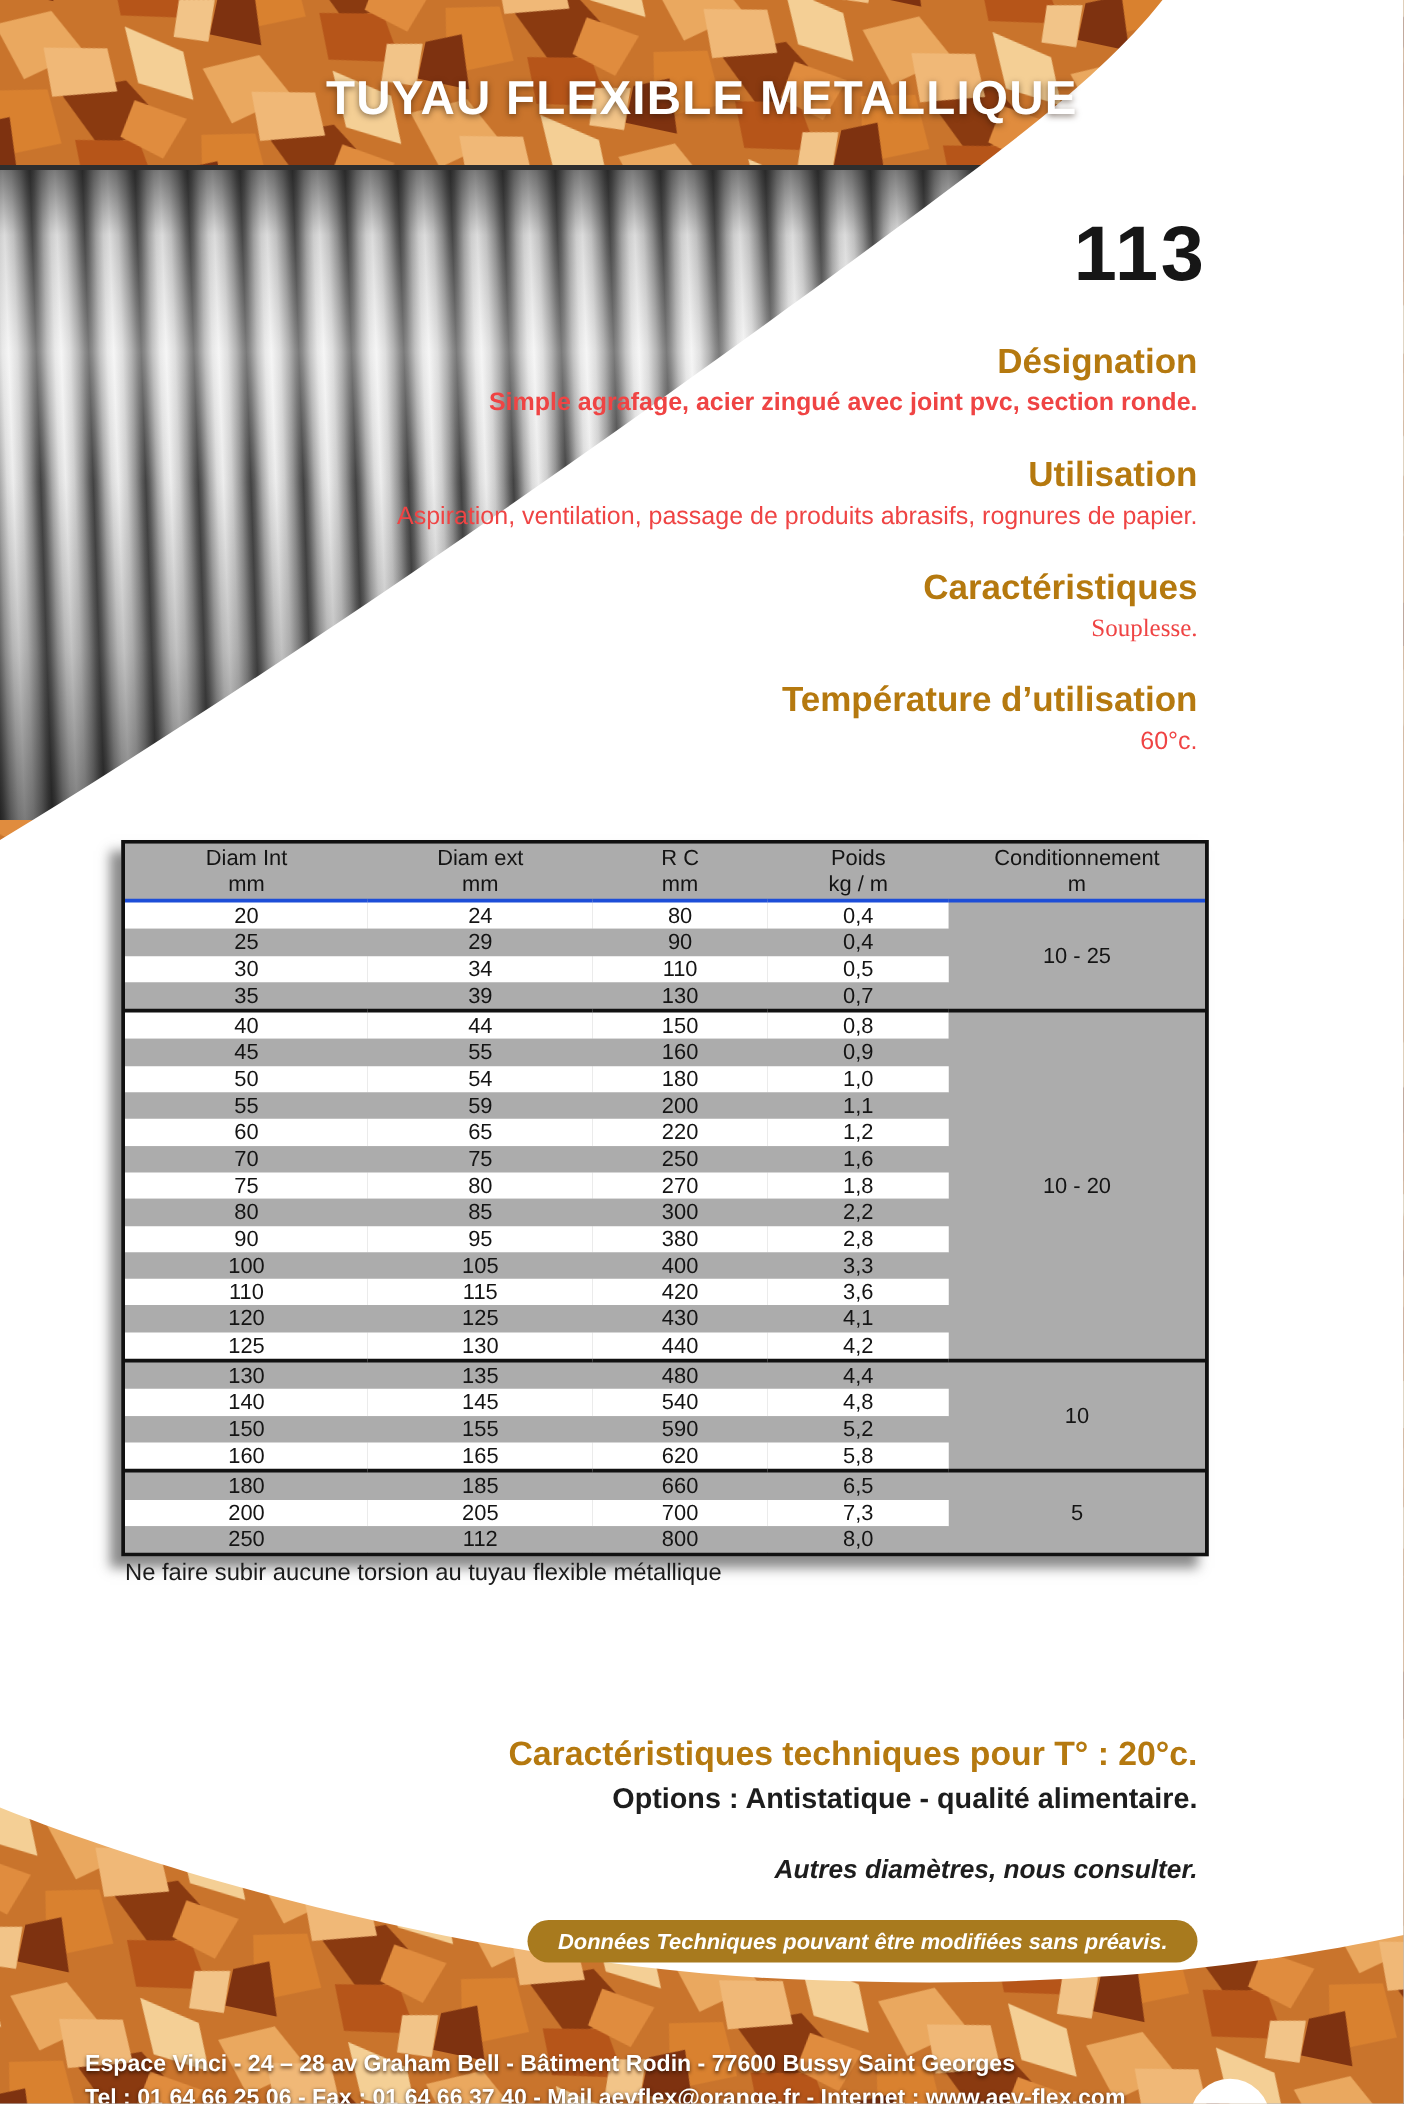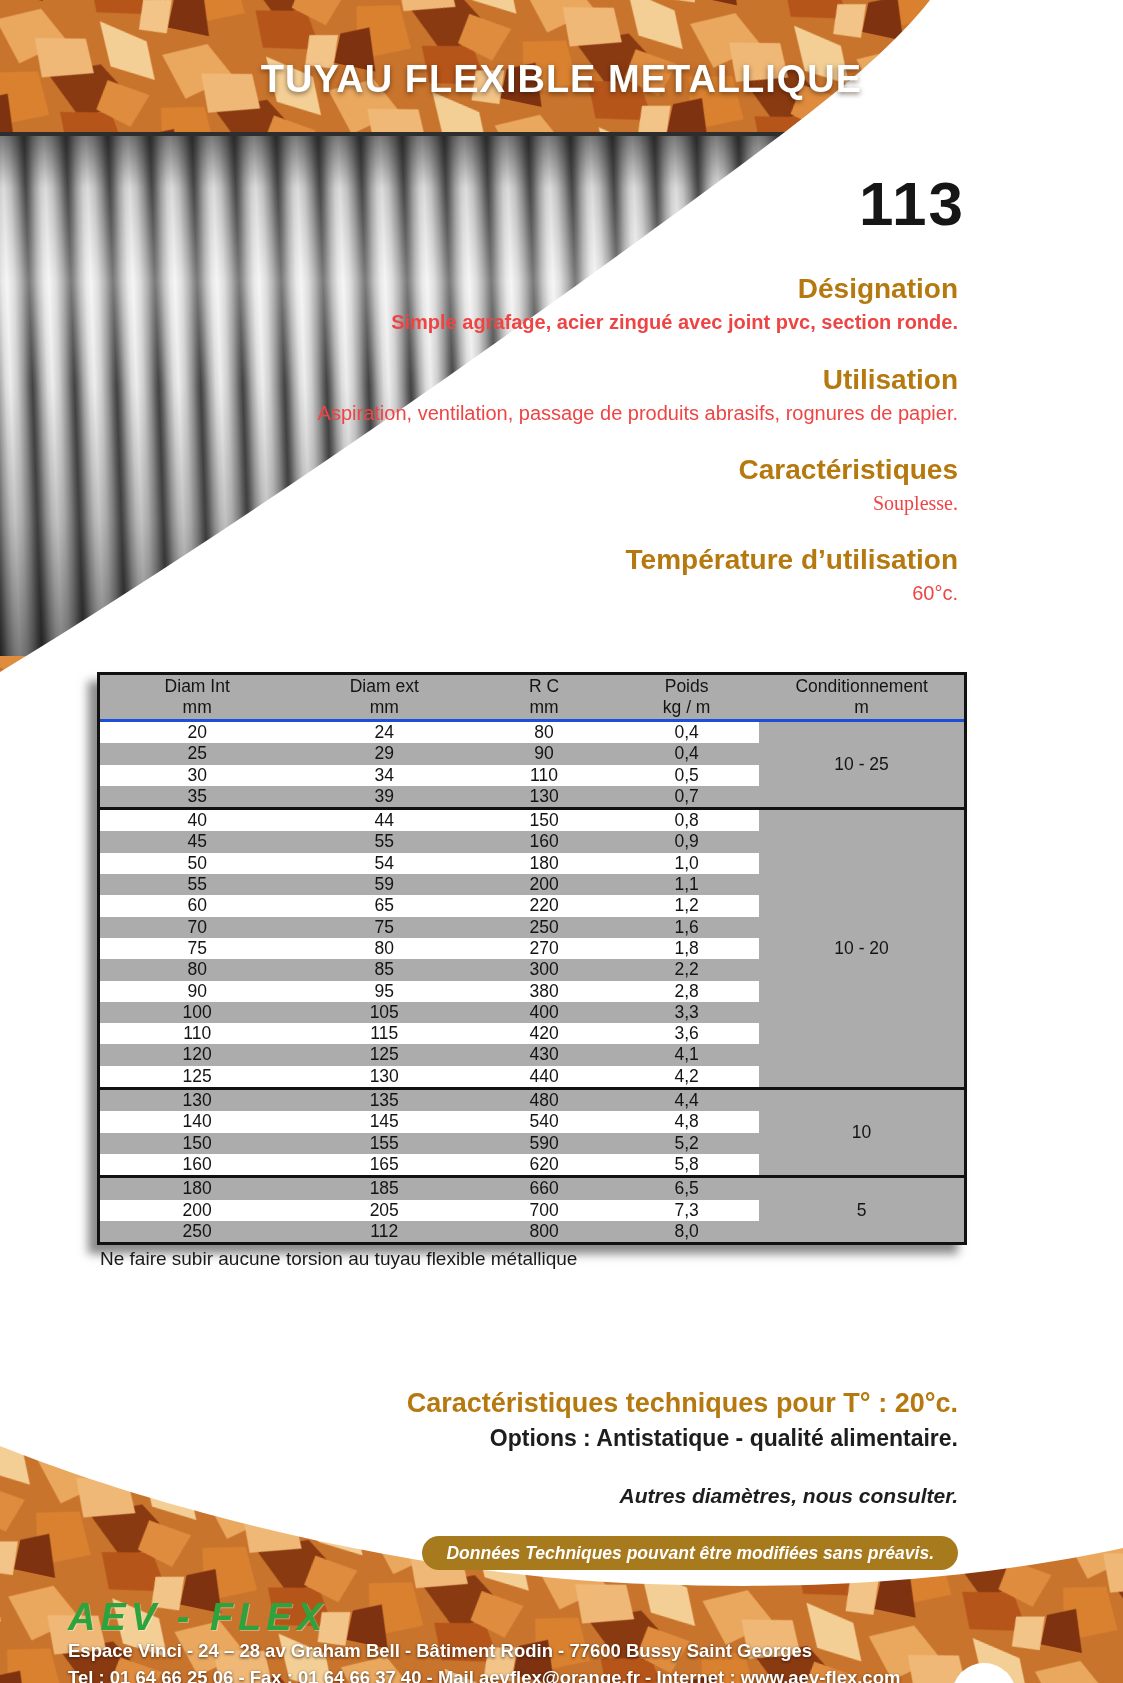--- a/index.html
+++ b/index.html
@@ -302,21 +302,20 @@
           </tbody>
       </table>
     </div>
     <div class="abs tbl-note">Ne faire subir aucune torsion au tuyau flexible métallique</div>
 
     <div class="abs tech-title">Caractéristiques techniques pour T° : 20°c.</div>
     <div class="abs tech-options">Options : Antistatique - qualité alimentaire.</div>
     <div class="abs consult">Autres diamètres, nous consulter.</div>
     <div class="abs pill">Données Techniques pouvant être modifiées sans préavis.</div>
 
-    <div class="abs logo">AEV - FLEX</div>
     <div class="abs addr addr1">Espace Vinci - 24 – 28 av Graham Bell - Bâtiment Rodin - 77600 Bussy Saint Georges</div>
     <div class="abs addr addr2">Tel : 01 64 66 25 06 - Fax : 01 64 66 37 40 - Mail aevflex@orange.fr - Internet : www.aev-flex.com</div>
     <div class="abs page-badge">
       <span>23</span>
     </div>
 
   </div>
 </div>
 
 </body></html>

